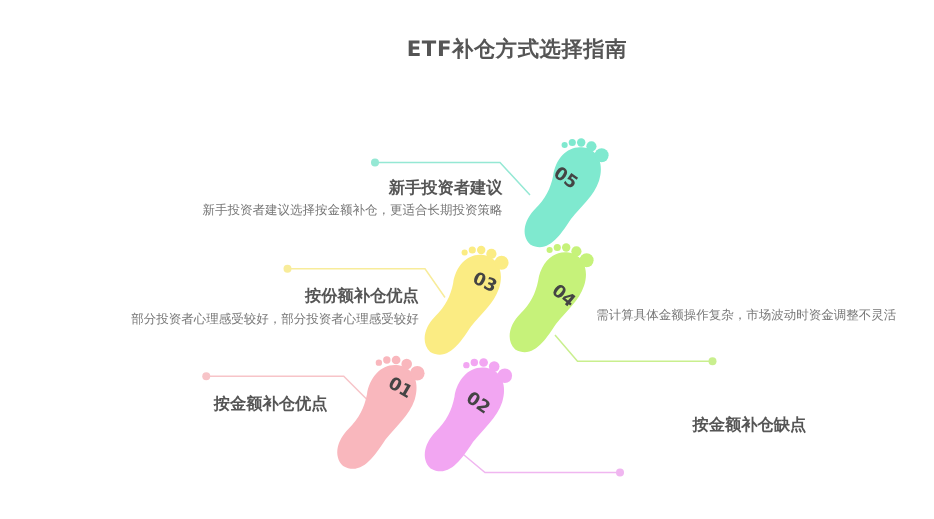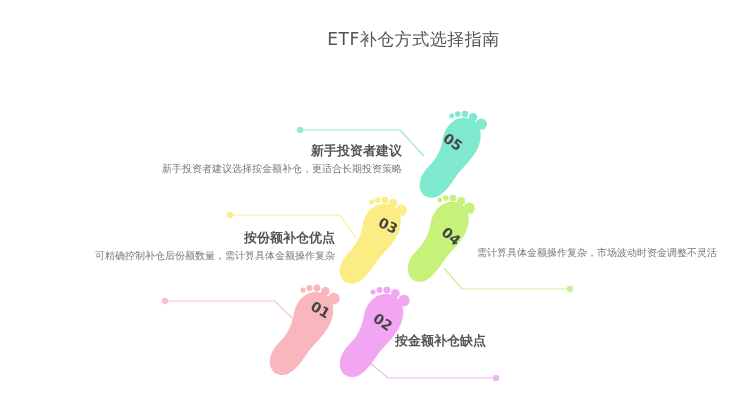--- a/index.html
+++ b/index.html
@@ -1,19 +1,19 @@
 <!DOCTYPE html>
 <html><head>
   <meta charset="utf-8">
   <style>
     html, body { margin: 0; padding: 0; background: #ffffff; }
     body { width: 747px; height: 415px; position: relative; overflow: hidden;
            font-family: "DejaVu Sans", "Liberation Sans", sans-serif; color: #555; }
     .title { position: absolute; top: 28px; left: 0; width: 747px; text-align: center;
-             font-size: 17px; font-weight: normal; color: #555; padding-left: 80px; box-sizing: border-box; letter-spacing: 0.5px; }
+             font-size: 17px; font-weight: bold; color: #555; padding-left: 80px; box-sizing: border-box; letter-spacing: 0.5px; }
     svg.art { position: absolute; left: 0; top: 0; }
     .block { position: absolute; }
     .block .h { font-size: 13px; font-weight: bold; color: #555; line-height: 16px; }
     .block .d { font-size: 10px; color: #777; line-height: 12px; margin-top: 4px; }
     .right { text-align: right; }
     .left { text-align: left; }
   </style>
 </head>
 <body>
 
@@ -83,25 +83,26 @@
   <text x="380" y="326" font-size="14" font-weight="bold" fill="#444" transform="rotate(35 380 326)" text-anchor="middle" font-family="DejaVu Sans, sans-serif">02</text>
 </svg>
 
 <div class="block right" style="left:160px; top:143px; width:242px;">
   <div class="h">新手投资者建议</div>
   <div class="d">新手投资者建议选择按金额补仓，更适合长期投资策略</div>
 </div>
 
 <div class="block right" style="left:95px; top:230px; width:240px;text-align:right;">
   <div class="h">按份额补仓优点</div>
-  <div class="d">可精确控制补仓后份额数量，需计算具体金额操作复杂</div>
+  <div class="d">部分投资者心理感受较好，部分投资者心理感受较好</div>
 </div>
 
 <div class="block left" style="left:477px; top:243px; width:240px;">
   <div class="d">需计算具体金额操作复杂，市场波动时资金调整不灵活</div>
 </div>
 
 <div class="block right" style="left:20px; top:316px; width:242px;">
+  <div class="h">按金额补仓优点</div>
 </div>
 
-<div class="block left" style="left:395px; top:333px; width:240px;">
+<div class="block left" style="left:405px; top:333px; width:240px;text-align:right;">
   <div class="h">按金额补仓缺点</div>
 </div>
 
 </body></html>

